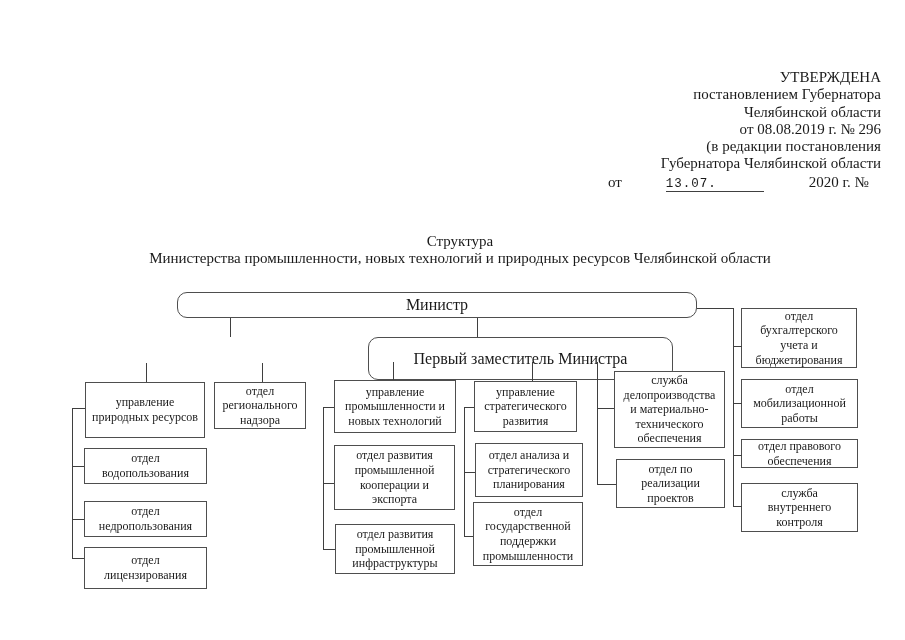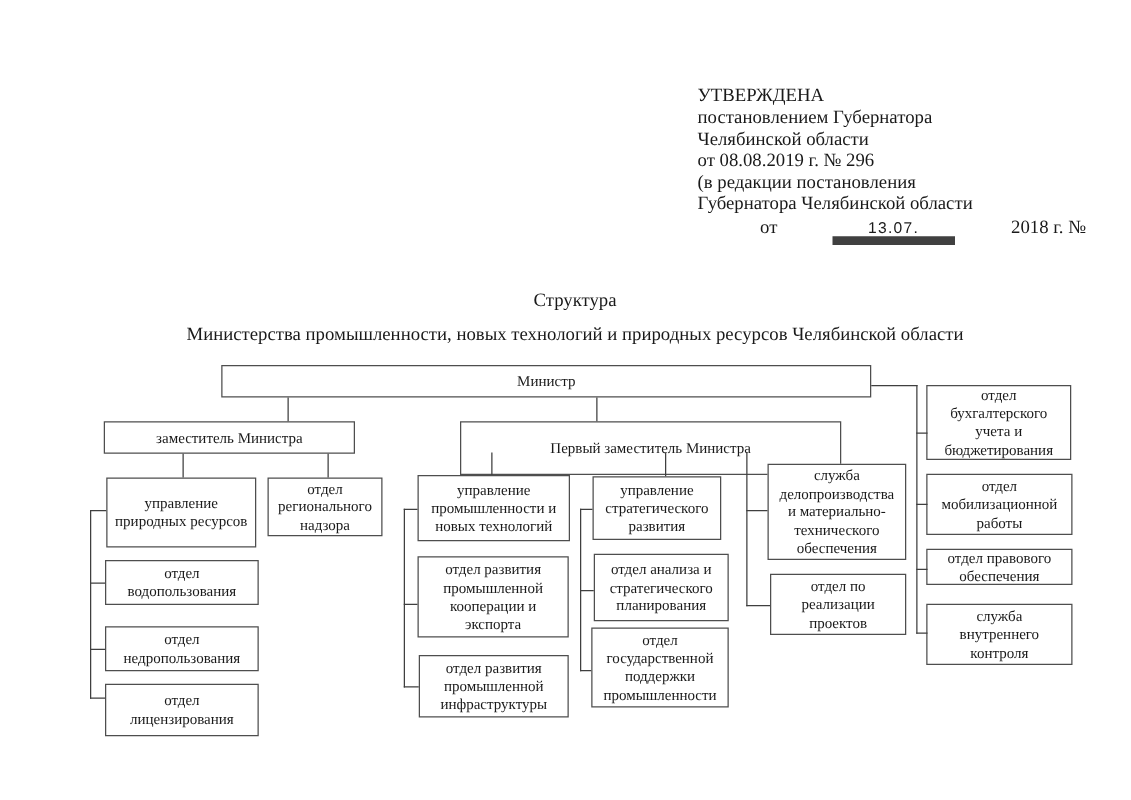--- a/index.html
+++ b/index.html
@@ -9,109 +9,108 @@
     height: 640px;
     background: #ffffff;
     font-family: "Liberation Serif", serif;
     color: #1a1a1a;
     overflow: hidden;
   }
 
   
   .approval {
     position: absolute;
-    left: 558px;
+    left: 579px;
     top: 69px;
     width: 302px;
-    text-align: left;
+    text-align: right;
     font-size: 15px;
     line-height: 17.3px;
     white-space: pre-line;
   }
   .approval-last {
     position: absolute;
     left: 608px;
     top: 174px;
     display: flex;
     align-items: baseline;
     white-space: nowrap;
     font-size: 15px;
     gap: 38px;
   }
   .fill {
     display: inline-block;
-    border-bottom: 7px solid #404040;
-    font-family: Liberation Sans, sans-serif;
+    border-bottom: 1px solid #404040;
+    font-family: Liberation Mono, monospace;
     font-size: 12.5px;
     letter-spacing: 1px;
-    text-align: center;
+    text-align: left;
   }
   .fill-date { width: 98px; margin: 0 7px 0 6px; }
   .fill-num  { width: 72px; margin: 0 1px 0 7px; }
 
   
   .doc-title {
     position: absolute;
     left: 15px;
     top: 233px;
     width: 890px;
     text-align: center;
     font-size: 15px;
   }
-  .doc-title .t1 { margin-bottom: 10px; }
+  .doc-title .t1 { }
 
   
   .chart { position: absolute; left: 0; top: 0; width: 905px; height: 640px; }
   .node {
     position: absolute;
     box-sizing: border-box;
     border: 1px solid #4e4e4e;
     background: #fff;
     display: flex;
     align-items: center;
     justify-content: center;
     text-align: center;
     white-space: pre-line;
     font-size: 12px;
     line-height: 1.22;
     padding: 1px;
   }
-  .node.lvl1 { font-size: 12px; }
+  .node.lvl1 { font-size: 16px; border-radius: 10px; }
   .cline { position: absolute; background: #3f3f3f; }
 </style>
 </head>
 <body>
 
 <div class="page">
 
   <div class="approval">УТВЕРЖДЕНА
 постановлением Губернатора
 Челябинской области
 от 08.08.2019 г. № 296
 (в редакции постановления
 Губернатора Челябинской области</div>
 
   <div class="approval-last">
     <span>от</span>
     <span class="fill fill-date">13.07.</span>
-    <span>2018 г. №</span>
+    <span>2020 г. №</span>
     <span class="fill fill-num">158</span>
     <span>)</span>
   </div>
 
   <div class="doc-title">
     <div class="t1">Структура</div>
     <div class="t2">Министерства промышленности, новых технологий и природных ресурсов Челябинской области</div>
   </div>
 
   <div class="chart" id="org-chart">
 
     <div class="node lvl1" style="left:177px;top:292px;width:520px;height:26px">Министр</div>
 
-    <div class="node lvl1" style="left:83px;top:337px;width:201px;height:26px">заместитель Министра</div>
 
     <div class="node lvl1" style="left:368px;top:337px;width:305px;height:43px">Первый заместитель Министра</div>
 
     <div class="node" style="left:85px;top:382px;width:120px;height:56px">управление
 природных ресурсов</div>
 
     <div class="node" style="left:214px;top:382px;width:92px;height:47px">отдел
 регионального
 надзора</div>
 

